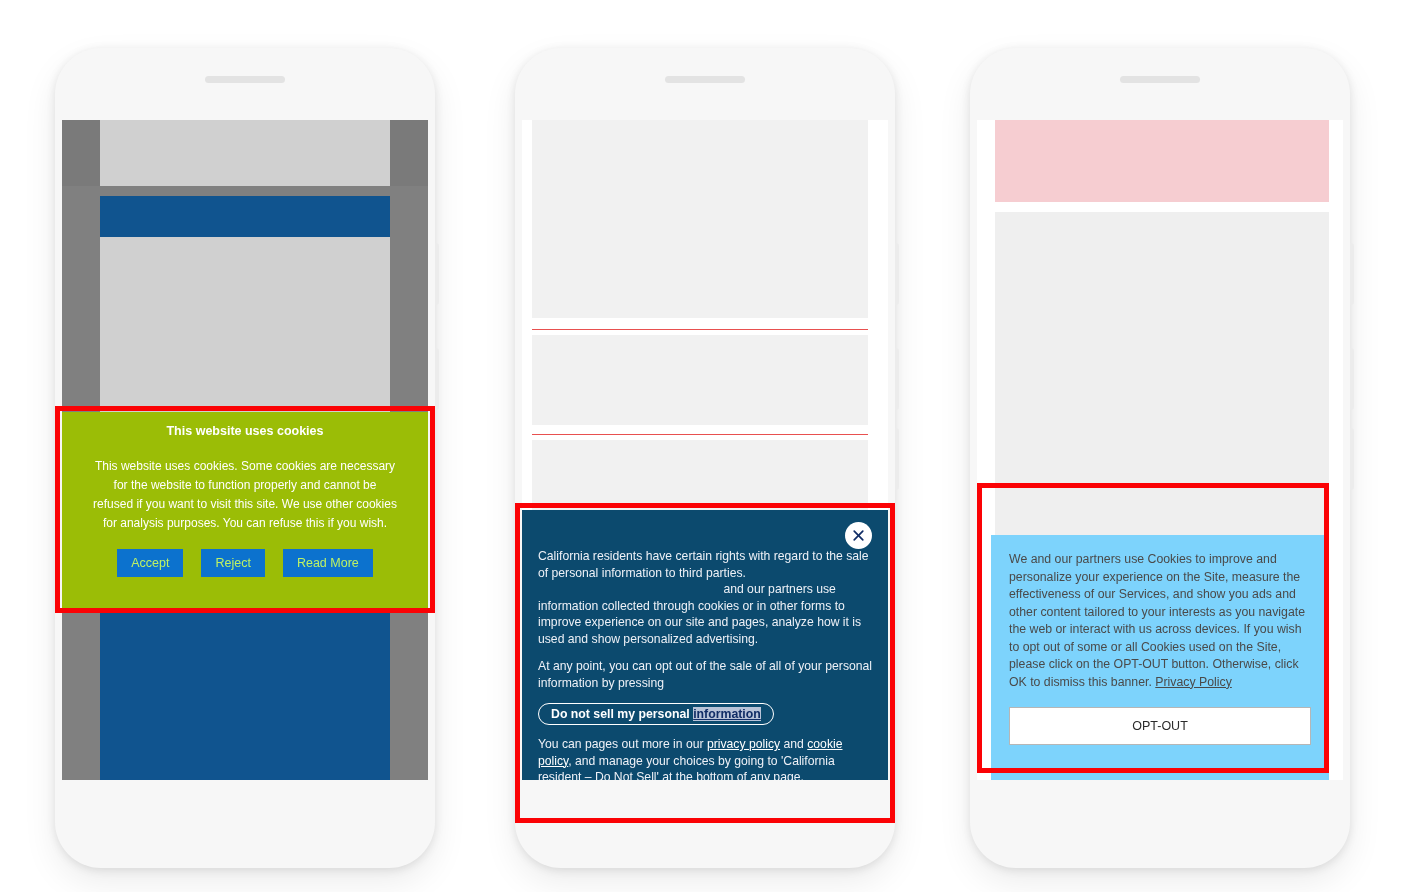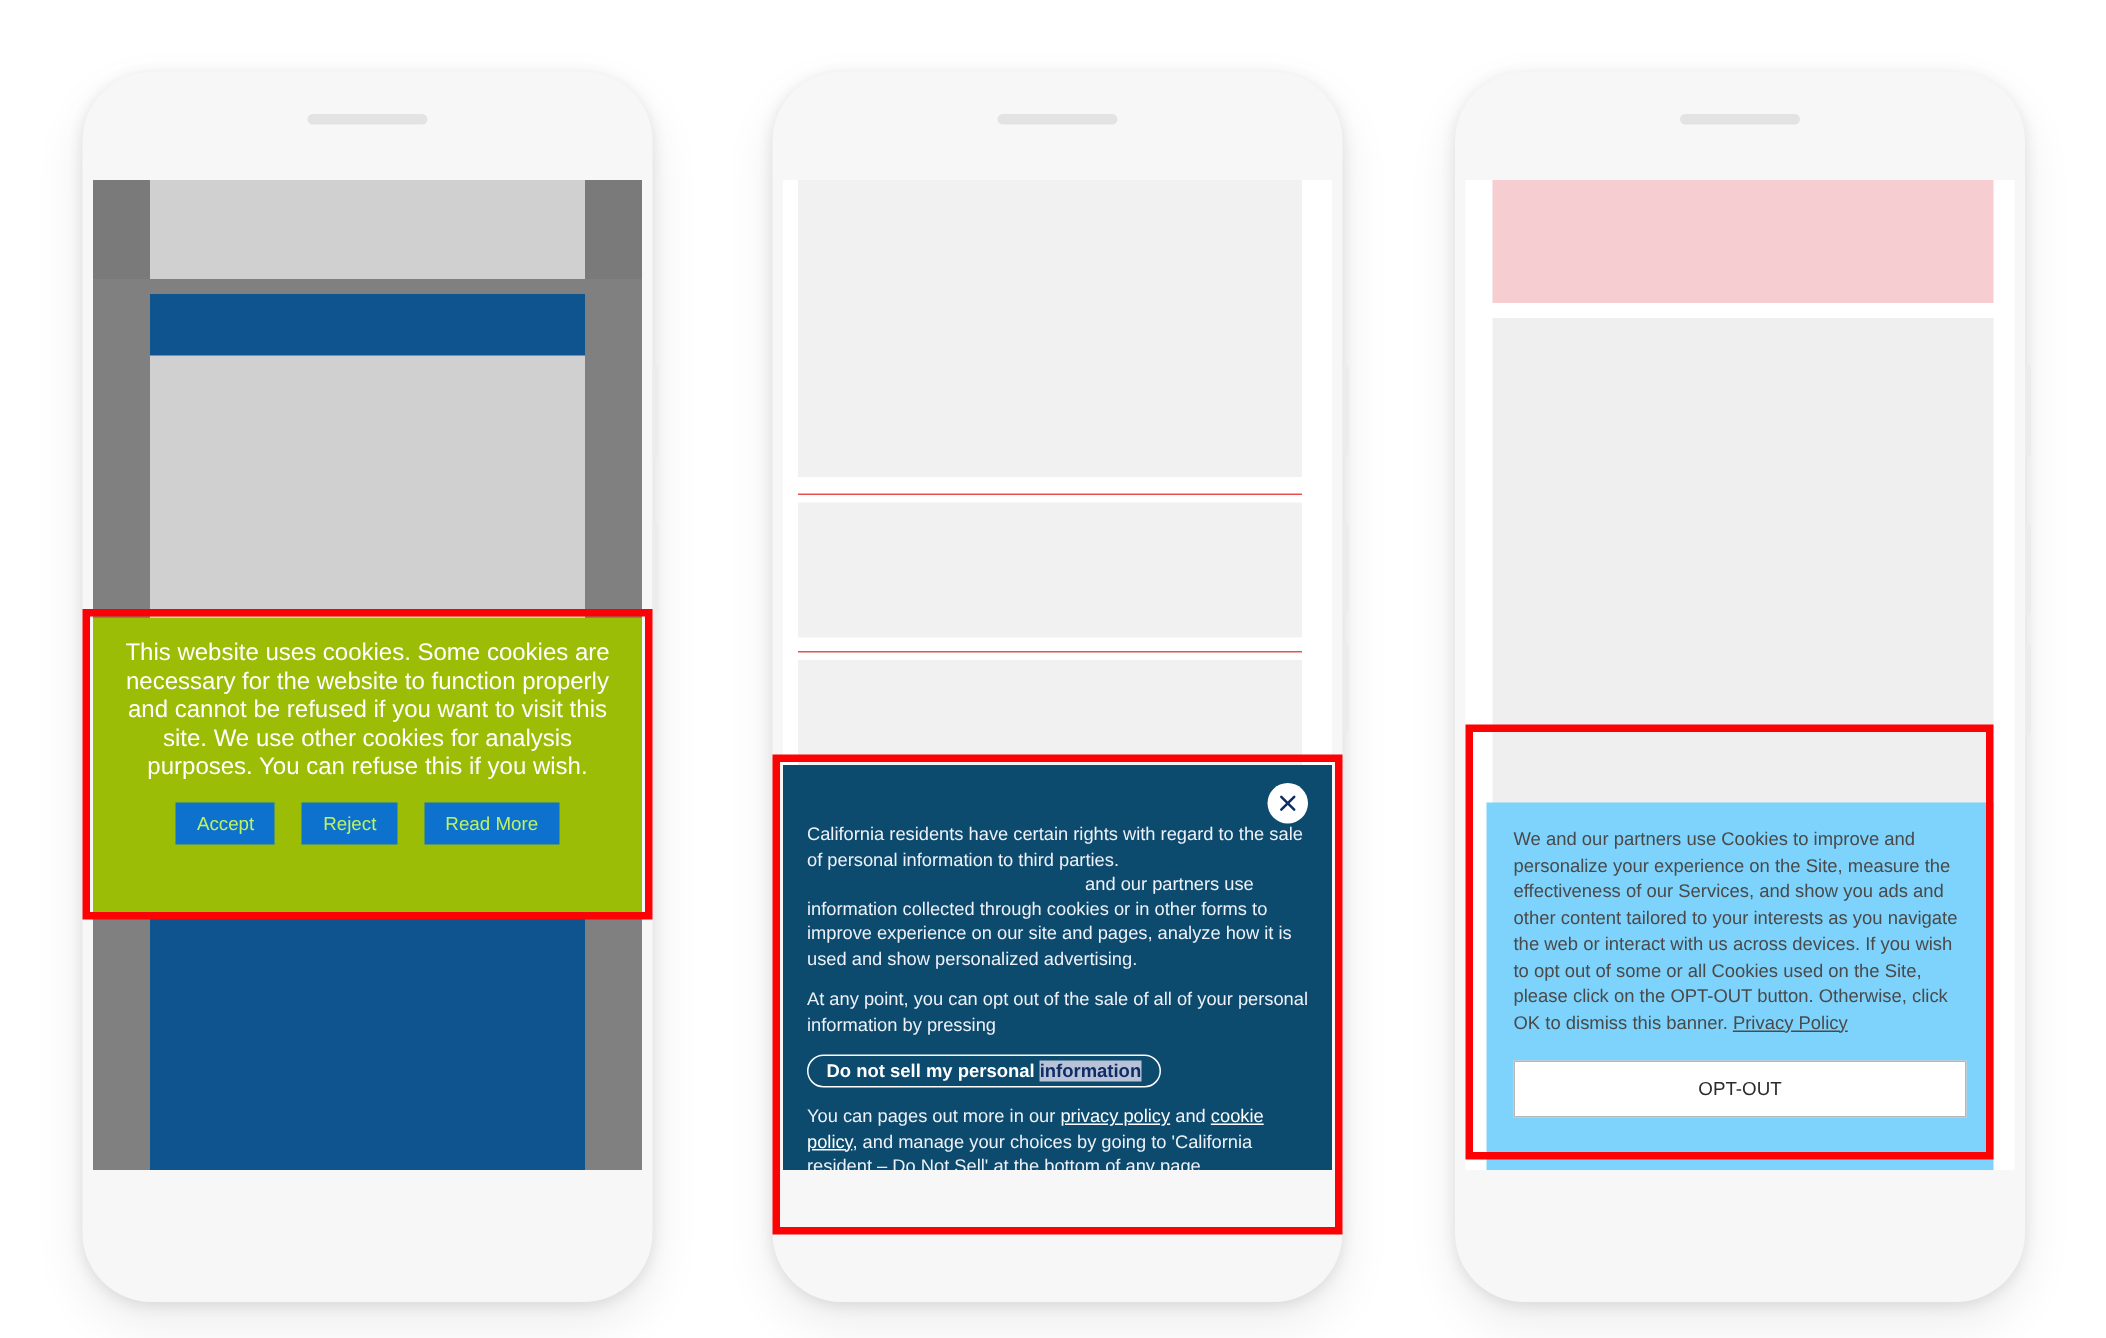--- a/index.html
+++ b/index.html
@@ -157,23 +157,23 @@
     padding: 10px 14px 12px 14px;
     text-align: center;
   }
   .bg-title {
     font-size: 12.5px;
     font-weight: bold;
     line-height: 19px;
     margin: 0 0 1px 0;
   }
   .bg-text {
-    font-size: 16px;
+    font-size: 12px;
     line-height: 19px;
-    margin: 4px;
+    margin: 16px;
   }
   .bg-buttons {
     margin-top: 14px;
     display: flex;
     justify-content: center;
     gap: 18px;
   }
   .bg-btn {
     background: #0c72ce;
     color: #bef264;
@@ -231,20 +231,21 @@
     font-size: 12.3px;
     font-weight: bold;
     color: #ffffff;
     margin: 1px 0 11px 0;
     cursor: pointer;
     white-space: nowrap;
   }
   .bn-sel {
     background: #b8c3d8;
     color: #112d66;
+    text-decoration: underline;
   }
   .bn-link {
     color: #ffffff;
     text-decoration: underline;
     cursor: pointer;
   }
 
   
   .banner-white {
     position: absolute;
@@ -306,20 +307,21 @@
     <div class="screen">
       <div class="p1-page">
         <div class="p1-darkband"></div>
         <div class="p1-block p1-hero"></div>
         <div class="p1-blue p1-nav"></div>
         <div class="p1-block p1-body"></div>
         <div class="p1-blue p1-footer"></div>
       </div>
 
       <div class="banner-green">
+        <div class="bg-title">This website uses cookies</div>
         <p class="bg-text">This website uses cookies. Some cookies are necessary for the website to function properly and cannot be refused if you want to visit this site. We use other cookies for analysis purposes. You can refuse this if you wish.</p>
         <div class="bg-buttons">
           <button class="bg-btn">Accept</button>
           <button class="bg-btn">Reject</button>
           <button class="bg-btn">Read More</button>
         </div>
       </div>
     </div>
 
     <div class="highlight" style="left:0px; top:358px; width:380px; height:207px;"></div>

